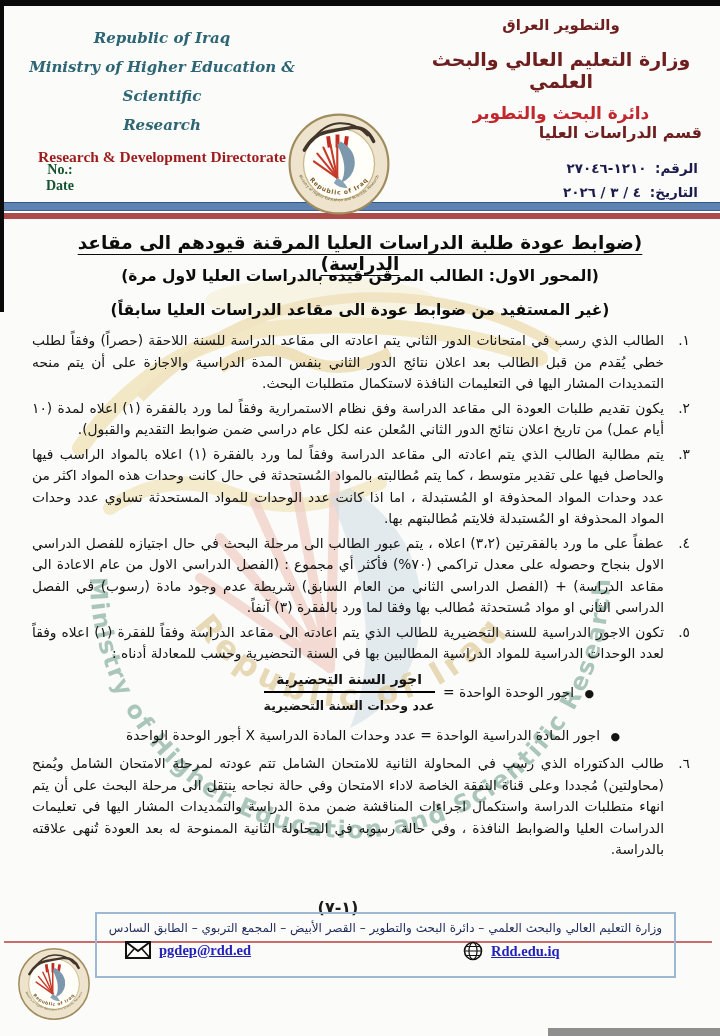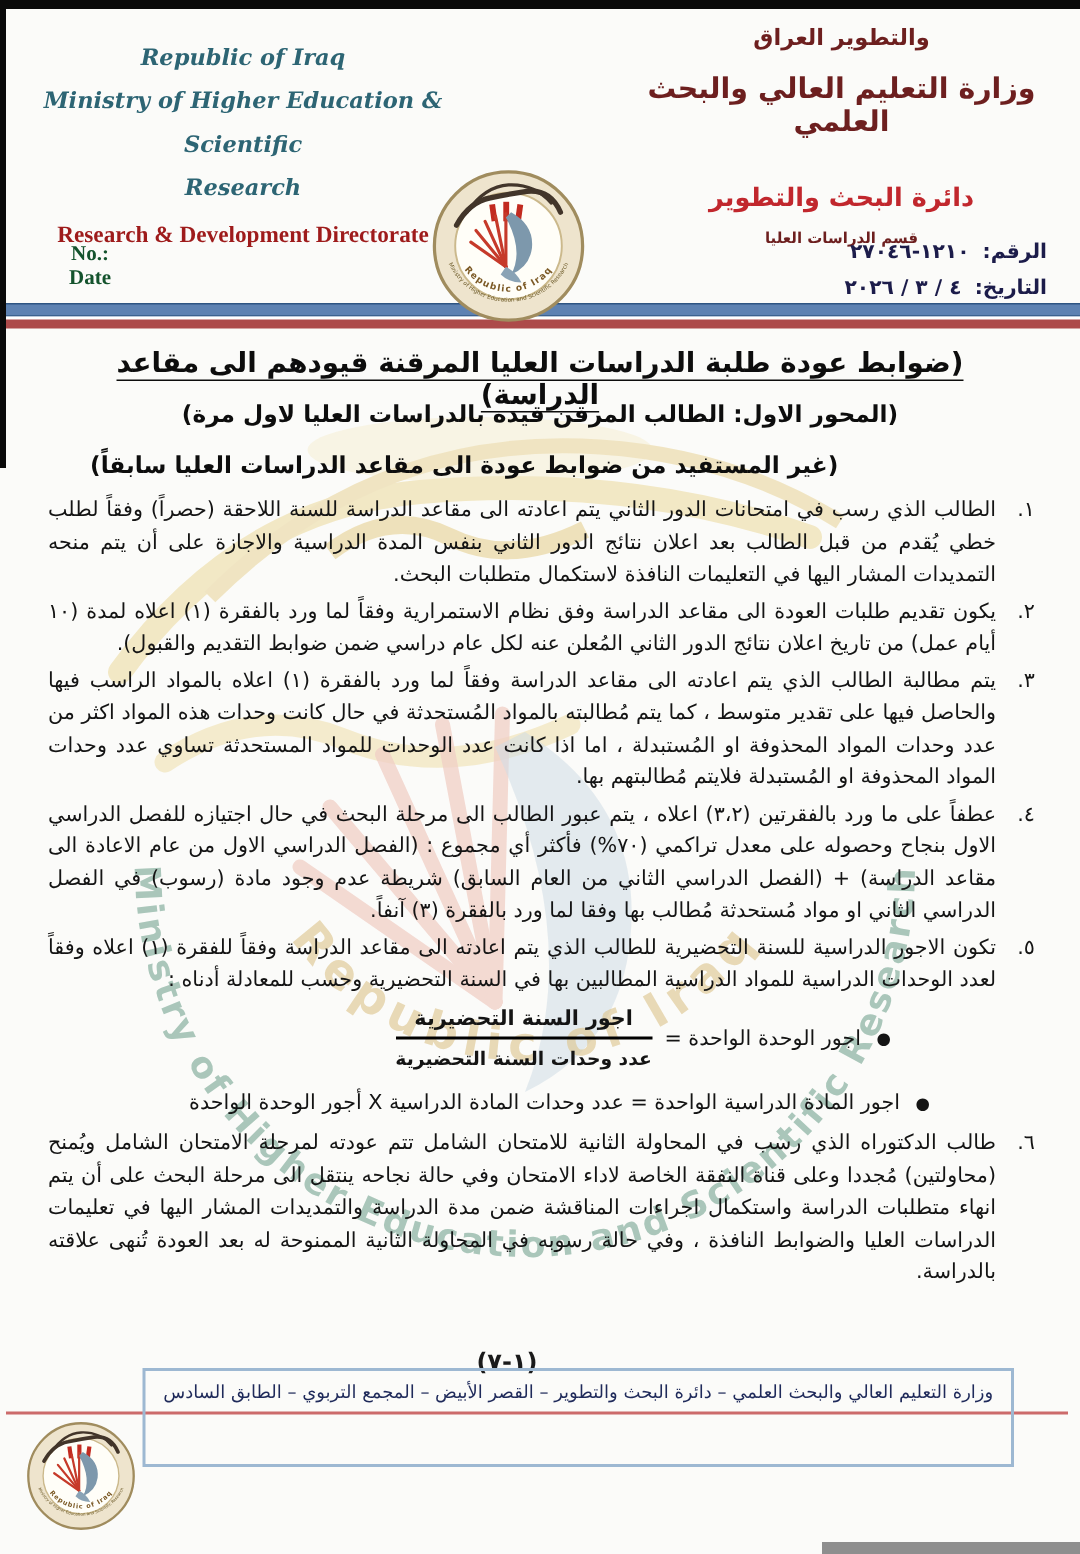--- a/index.html
+++ b/index.html
@@ -16,36 +16,36 @@
   .hdr-left .teal{font-family:"DejaVu Serif",serif;font-style:italic;font-weight:bold;
         color:#2d6574;font-size:15px;line-height:29px;}
   .hdr-left .redline{font-family:"Liberation Serif",serif;font-weight:bold;color:#9e1b1b;
         font-size:15.5px;margin-top:8px;}
   .no-date{position:absolute;left:46px;top:162px;text-align:center;
         font-family:"Liberation Serif",serif;font-weight:bold;font-size:14px;color:#14532d;}
   .hdr-seal{position:absolute;left:287px;top:112px;z-index:2;}
   .hdr-right{position:absolute;left:420px;top:16px;width:282px;text-align:center;direction:rtl;}
   .cal1{color:#6d1f1f;font-size:15px;font-weight:bold;letter-spacing:1px;}
   .cal2{color:#6d1f1f;font-size:19px;font-weight:bold;margin-top:14px;}
-  .dept{color:#c1272d;font-size:17px;font-weight:bold;margin-top:30px;}
-  .sect{color:#6d1f1f;font-size:10px;font-weight:bold;margin-top:12px;}
+  .dept{color:#c1272d;font-size:17px;font-weight:bold;margin-top:11px;}
+  .sect{color:#6d1f1f;font-size:16px;font-weight:bold;margin-top:0;text-align:right;}
   .numrow{position:absolute;right:22px;direction:rtl;font-size:13.5px;font-weight:bold;color:#1c1c4a;}
   .numrow .lbl{margin-left:4px;}
   .num-ltr{direction:ltr;unicode-bidi:bidi-override;display:inline-block;}
   
   .band{position:absolute;left:0;right:0;top:202px;}
   .band .b1{height:7px;background:#5e82b2;border-top:1.5px solid #2f5583;border-bottom:1px solid #3c628f;}
   .band .gap{height:2px;background:#fff;}
   .band .b2{height:6px;background:#ad4a4a;}
   
   .doc-title{position:absolute;left:40px;right:40px;top:232px;text-align:center;direction:rtl;
         font-size:18.5px;font-weight:bold;text-decoration:underline;text-underline-offset:5px;color:#0d0d0d;}
   .sub1{position:absolute;left:60px;right:60px;top:267px;text-align:center;direction:rtl;
         font-size:15.5px;font-weight:bold;color:#0d0d0d;}
-  .sub2{position:absolute;left:60px;right:60px;top:301px;text-align:left;direction:rtl;
+  .sub2{position:absolute;left:60px;right:60px;top:301px;text-align:center;direction:rtl;
         font-size:15.5px;font-weight:bold;color:#0d0d0d;}
   
   .body-text{position:absolute;right:30px;left:32px;top:330px;direction:rtl;font-size:13.8px;
         line-height:21.5px;text-align:justify;color:#141414;}
   .para{position:relative;padding-right:26px;margin-bottom:3px;}
   .pnum{position:absolute;right:0;top:0;}
   .formula{direction:rtl;margin:4px 96px 8px 0;}
   .bullet{margin-left:6px;font-size:11px;}
   .frac{display:inline-block;text-align:center;vertical-align:middle;margin-right:4px;}
   .frac .top{font-weight:bold;border-bottom:2px solid #000;padding:0 10px 1px;}
@@ -219,20 +219,38 @@
     </div>
 
     <div class="pageno">
       <span class="num-ltr">(٧-١)</span>
     </div>
 
     <div class="f-line"></div>
 
     <div class="f-box">
       <div class="f-addr">وزارة التعليم العالي والبحث العلمي – دائرة البحث والتطوير – القصر الأبيض – المجمع التربوي – الطابق السادس</div>
+      <div class="f-row">
+        <span class="f-email">
+          <svg width="26" height="18" viewBox="0 0 26 18">
+            <rect x="1" y="1" width="24" height="16" fill="none" stroke="#111" stroke-width="2"></rect>
+            <path d="M1,1 L13,10 L25,1" fill="none" stroke="#111" stroke-width="2"></path>
+            <path d="M1,17 L9,8 M25,17 L17,8" fill="none" stroke="#111" stroke-width="1.6"></path>
+          </svg>
+          <a class="link">pgdep@rdd.ed</a>
+        </span>
+        <span class="f-site">
+          <svg width="20" height="20" viewBox="0 0 20 20">
+            <circle cx="10" cy="10" r="8.5" fill="none" stroke="#111" stroke-width="1.6"></circle>
+            <ellipse cx="10" cy="10" rx="4" ry="8.5" fill="none" stroke="#111" stroke-width="1.2"></ellipse>
+            <path d="M1.5,10 h17 M2.5,5.5 h15 M2.5,14.5 h15" stroke="#111" stroke-width="1.2" fill="none"></path>
+          </svg>
+          <a class="link">Rdd.edu.iq</a>
+        </span>
+      </div>
     </div>
 
     <svg class="f-seal" width="74" height="74">
       <use href="#seal"></use>
     </svg>
 
   </div>
 
   <div class="edge-top"></div>
   <div class="edge-left"></div>

